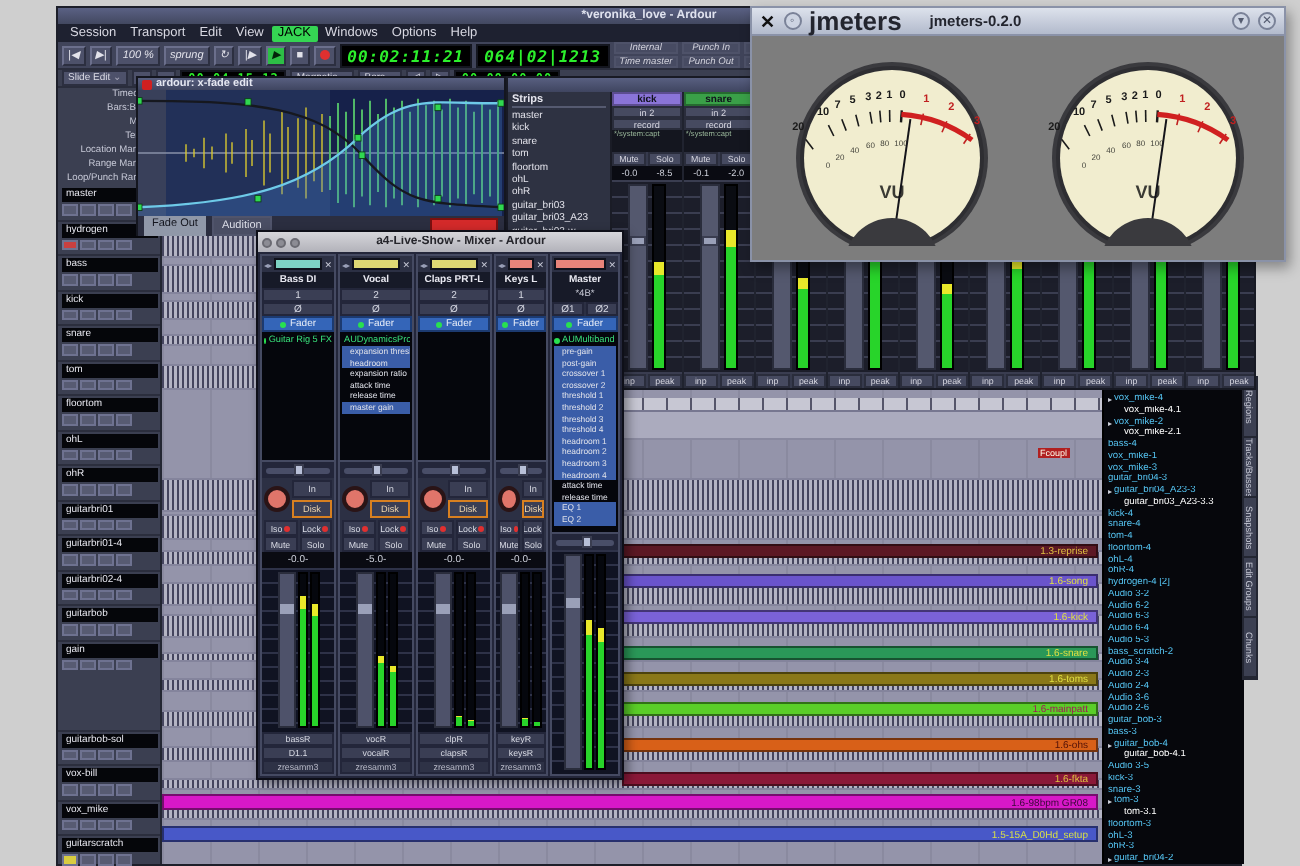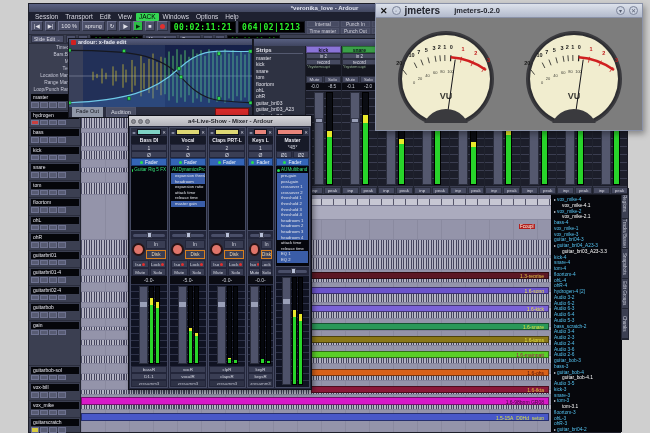--- a/index.html
+++ b/index.html
@@ -7,21 +7,21 @@
     font-family:"Liberation Sans",sans-serif;}
   #desktop{position:absolute;left:0;top:0;width:650px;height:433px;background:#cfcfcf;}
   .abs{position:absolute;}
 
   
   #editor{left:28px;top:3px;width:593px;height:430px;background:#3b3f51;border:1px solid #1d1f2a;z-index:1;}
   .ed-title{height:8px;background:linear-gradient(180deg,#5a6184,#424860);color:#dfe2ee;font-size:6px;line-height:8px;text-align:center;font-weight:bold;overflow:hidden;}
   .ed-menu{height:9px;background:#1e2130;display:flex;align-items:center;gap:1px;padding:0 3px;}
   .menu-item{font-size:6.5px;color:#d8d8e2;padding:0 3px;line-height:8px;white-space:nowrap;}
   .menu-item.active{background:#35d553;color:#000;border-radius:1px;}
-  .ed-transport{height:14px;background:#40445a;display:flex;align-items:flex-start;gap:2px;padding:0 2px;border-bottom:1px solid #2a2d3c;}
+  .ed-transport{height:14px;background:#40445a;display:flex;align-items:center;gap:2px;padding:0 2px;border-bottom:1px solid #2a2d3c;font-style:italic;}
   .tbtn{background:#4d516a;border:1px solid #6b6f8c;border-bottom-color:#2c2f40;border-right-color:#2c2f40;color:#e2e2ea;font-size:5.5px;line-height:9px;height:10px;padding:0 2px;white-space:nowrap;}
   .tbtn.play{background:#2dbe46;color:#03220a;}
   .tbtn.rec span{display:inline-block;width:5px;height:5px;border-radius:50%;background:#e03030;vertical-align:middle;}
   .lcd{background:#000;color:#2cf02c;font-family:"DejaVu Sans Mono",monospace;font-weight:bold;font-size:8px;line-height:11px;height:12px;padding:0 3px;border:1px solid #14161f;letter-spacing:.5px;white-space:nowrap;}
   .lcd.small{font-size:6px;height:9px;line-height:8px;}
   .paircol{display:flex;flex-direction:column;gap:1px;}
   .pbtn{background:#474b62;border:1px solid #60648044;color:#d2d2dc;font-size:4.8px;line-height:5px;height:6px;padding:0 2px;white-space:nowrap;text-align:center;}
   .pbtn.on{background:#35d553;color:#000;}
   .pbtn.big{font-weight:bold;letter-spacing:.4px;background:#3a3d50;}
   .ed-toolbar2{height:9px;background:#3b3f51;display:flex;align-items:center;gap:2px;padding:0 2px;border-bottom:1px solid #2a2d3c;}
@@ -136,21 +136,21 @@
   .fs-comment{background:#2e3246;color:#b8bac8;}
   .fs-sub{height:7px;background:#171a28;color:#c8cad6;font-size:4.8px;text-align:center;line-height:7px;}
   .fs-phrow{height:7px;display:flex;gap:1px;}
   .fs-phrow .fs-phase{flex:1;}
 
   
   #jmeters{left:375px;top:3px;width:268px;height:128px;background:#7d7d7d;border:1px solid #8a92a8;z-index:9;display:flex;flex-direction:column;box-shadow:2px 3px 6px rgba(0,0,0,.35);}
   .jm-title{height:14px;background:linear-gradient(180deg,#dde2ec,#b2bacc);display:flex;align-items:center;gap:4px;padding:0 4px;border-bottom:1px solid #8a92a8;}
   .jm-icon{font-size:9px;font-weight:bold;color:#111;line-height:12px;}
   .jm-menu-btn,.jm-btn{width:9px;height:9px;border-radius:50%;border:1px solid #7a8298;color:#555c70;font-size:6px;line-height:8px;text-align:center;background:#cdd4e2;}
-  .jm-app{font-size:10px;font-weight:bold;color:#23252e;}
+  .jm-app{font-size:13px;font-weight:bold;color:#23252e;}
   .jm-ver{font-size:7.5px;font-weight:bold;color:#23252e;margin-left:10px;}
   .jm-spacer{flex:1;}
   .jm-body{flex:1;display:flex;gap:4px;padding:5px 0 5px 8px;}
   .vu-slot{width:124px;height:100px;}
 </style>
 </head>
 <body>
 
 <div id="desktop">
 

